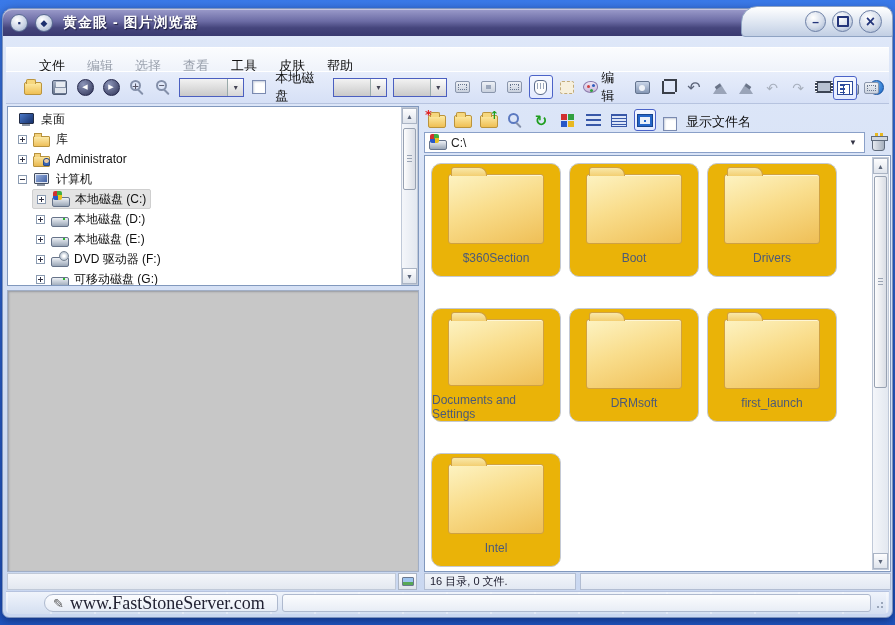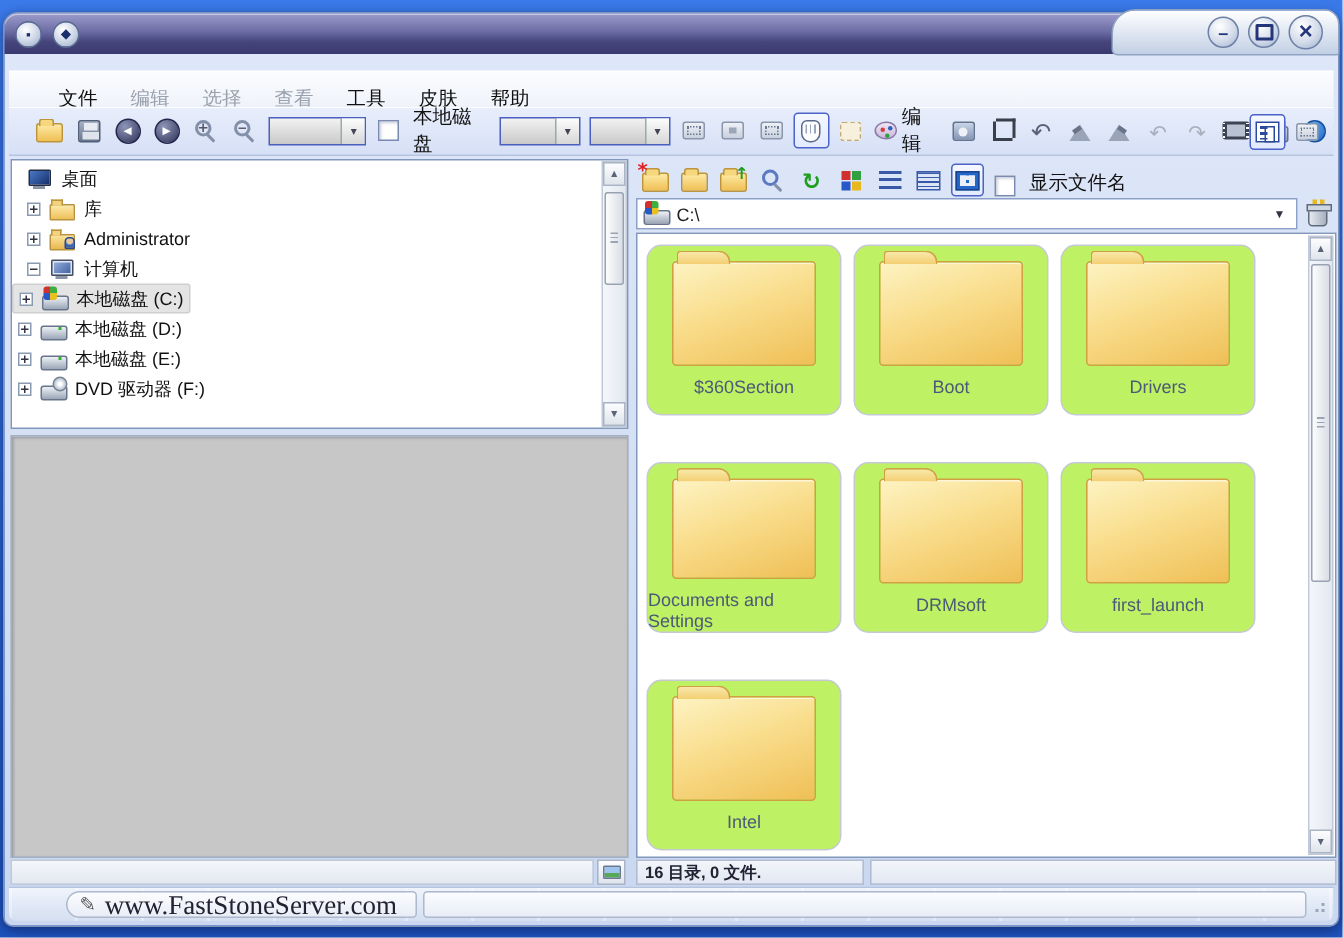--- a/index.html
+++ b/index.html
@@ -148,21 +148,21 @@
   .i-imgbtn .g{width:12px;height:9px;border:1px solid #6a7890;border-radius:1px;
     background:linear-gradient(#9ec4ee 55%,#57a857 55%);}
 
   
   #treepanel{position:absolute;left:4px;top:97px;width:412px;height:180px;background:#fff;
     border:1px solid #8198bd;overflow:hidden;}
   #treelist{position:absolute;left:0;top:2px;right:18px;bottom:0;}
   .trow{display:flex;align-items:center;height:20px;font-size:12px;color:#111;width:max-content;
     padding:0 4px;border-radius:2px;}
   .trow.lvl0,.trow.lvl1{margin-left:6px;}
-  .trow.lvl2{}
+  .trow.lvl2{margin-left:24px;}
   .trow.sel{background:#e4e4e4;border:1px solid #cfcfcf;}
   .exp{width:9px;height:9px;border:1px solid #8a9ab0;background:#fff;position:relative;flex:none;margin-right:6px;}
   .exp::before{content:"";position:absolute;left:1px;right:1px;top:3px;height:1px;background:#334;}
   .exp.plus::after{content:"";position:absolute;top:1px;bottom:1px;left:3px;width:1px;background:#334;}
   .ti{width:17px;height:15px;margin-right:6px;position:relative;flex:none;}
   .ti-desktop::before{content:"";position:absolute;left:1px;top:1px;width:13px;height:9px;
     background:linear-gradient(135deg,#4a78c8,#16306a);border:1px solid #222c44;border-radius:1px;}
   .ti-desktop::after{content:"";position:absolute;left:4px;bottom:1px;width:8px;height:2px;background:#8a94a4;}
   .ti-computer::before{content:"";position:absolute;left:1px;top:1px;width:13px;height:9px;
     background:linear-gradient(135deg,#9fb6e2,#3a5a9e);border:1px solid #444e60;border-radius:1px;box-shadow:inset 0 0 0 1px #dfe6f2;}
@@ -213,34 +213,34 @@
   #addressbar{flex:1;height:21px;background:#fff;border:1px solid #8aa0c8;display:flex;align-items:center;
     padding:0 4px;gap:5px;}
   #addressbar .ti{margin:0;}
   #addr-text{font-size:12px;color:#222;flex:1;}
   #addr-arrow{width:14px;font-size:8px;color:#334;text-align:center;}
   #trashbtn{width:26px;display:flex;justify-content:center;}
 
   #thumbpane{position:absolute;left:421px;top:146px;width:467px;height:417px;background:#fff;
     border:1px solid #8198bd;overflow:hidden;}
   #grid{display:grid;grid-template-columns:repeat(3,130px);gap:31px 8px;padding:7px 0 0 6px;}
-  .tile{width:130px;height:114px;border:1px solid #c4c9d4;border-radius:10px;background:#bef264;
+  .tile{width:130px;height:114px;border:1px solid #c4c9d4;border-radius:10px;background:#eab308;
     display:flex;flex-direction:column;align-items:center;}
   .bigfolder{margin-top:10px;width:96px;height:70px;position:relative;
     background:linear-gradient(160deg,#fdf3c2 0%,#f9dd8c 45%,#efbf56 100%);
     border:1px solid #cfa143;border-radius:3px;box-shadow:inset 0 1px 0 #fef6d6;}
   .bigfolder::before{content:"";position:absolute;top:-8px;left:2px;width:34px;height:8px;
     background:linear-gradient(#f9e8aa,#f3cf72);border:1px solid #cfa143;border-bottom:none;
     border-radius:3px 8px 0 0;}
   .tname{margin-top:7px;font-size:12px;color:#4c5a78;}
 
   
   .statpanel{position:absolute;top:564px;height:17px;background:linear-gradient(#f2f5fa,#e2e8f2);
     border:1px solid #b2bdd2;font-size:11px;color:#223;display:flex;align-items:center;padding:0 5px;}
-  #stat-counts{left:421px;width:152px;font-weight:bold;}
+  #stat-counts{left:421px;width:152px;}
   #stat-extra{left:577px;width:311px;}
 
   #bottombar{position:absolute;left:3px;right:3px;bottom:3px;height:23px;border-radius:0 0 5px 5px;
     background:repeating-linear-gradient(90deg,rgba(255,255,255,.35) 0 2px,transparent 2px 44px),
                linear-gradient(#f0f4fb,#d4dff1);
     border-top:1px solid #b6c3df;display:flex;align-items:center;gap:4px;padding:0 6px 0 38px;}
   #webpanel{height:18px;display:flex;align-items:center;gap:6px;padding:0 12px 0 8px;
     background:linear-gradient(#fbfcfe,#e8edf6);border:1px solid #aeb9ce;border-radius:9px 3px 3px 9px;}
   #web-icon{font-size:13px;color:#555;font-family:"DejaVu Sans",sans-serif;}
   #web-text{font-size:18px;color:#223;font-family:Liberation Serif, serif;}
@@ -251,20 +251,21 @@
     box-shadow:-4px 0 0 #9aa6ba,0 -4px 0 #9aa6ba;}
 </style>
 </head>
 <body>
 
 <div id="win">
 
   <div id="titlebar">
     <span class="sysbtn">▪</span>
     <span class="sysbtn">◆</span>
+    <span id="title-text">黄金眼 - 图片浏览器</span>
     <div id="ctrlblob">
       <span class="wbtn">–</span>
       <span class="wbtn max"></span>
       <span class="wbtn close">×</span>
     </div>
   </div>
 
   <div id="menubar">
       <span class="mitem">文件</span>
       <span class="mitem disabled">编辑</span>
@@ -407,20 +408,25 @@
           <span class="ti ti-drive"></span>
           <span class="tlab">本地磁盘 (E:)</span>
         </div>
         <div class="trow lvl2">
           <span class="exp plus"></span>
           <span class="ti ti-dvd">
             <i></i>
           </span>
           <span class="tlab">DVD 驱动器 (F:)</span>
         </div>
+        <div class="trow lvl2">
+          <span class="exp plus"></span>
+          <span class="ti ti-drive"></span>
+          <span class="tlab">可移动磁盘 (G:)</span>
+        </div>
       </div>
     <div class="vscroll" id="tree-scroll">
       <span class="sbtn up"></span>
       <span class="sthumb" style="top:20px;height:62px;"></span>
       <span class="sbtn dn"></span>
     </div>
   </div>
 
   <div id="graypanel"></div>
 

